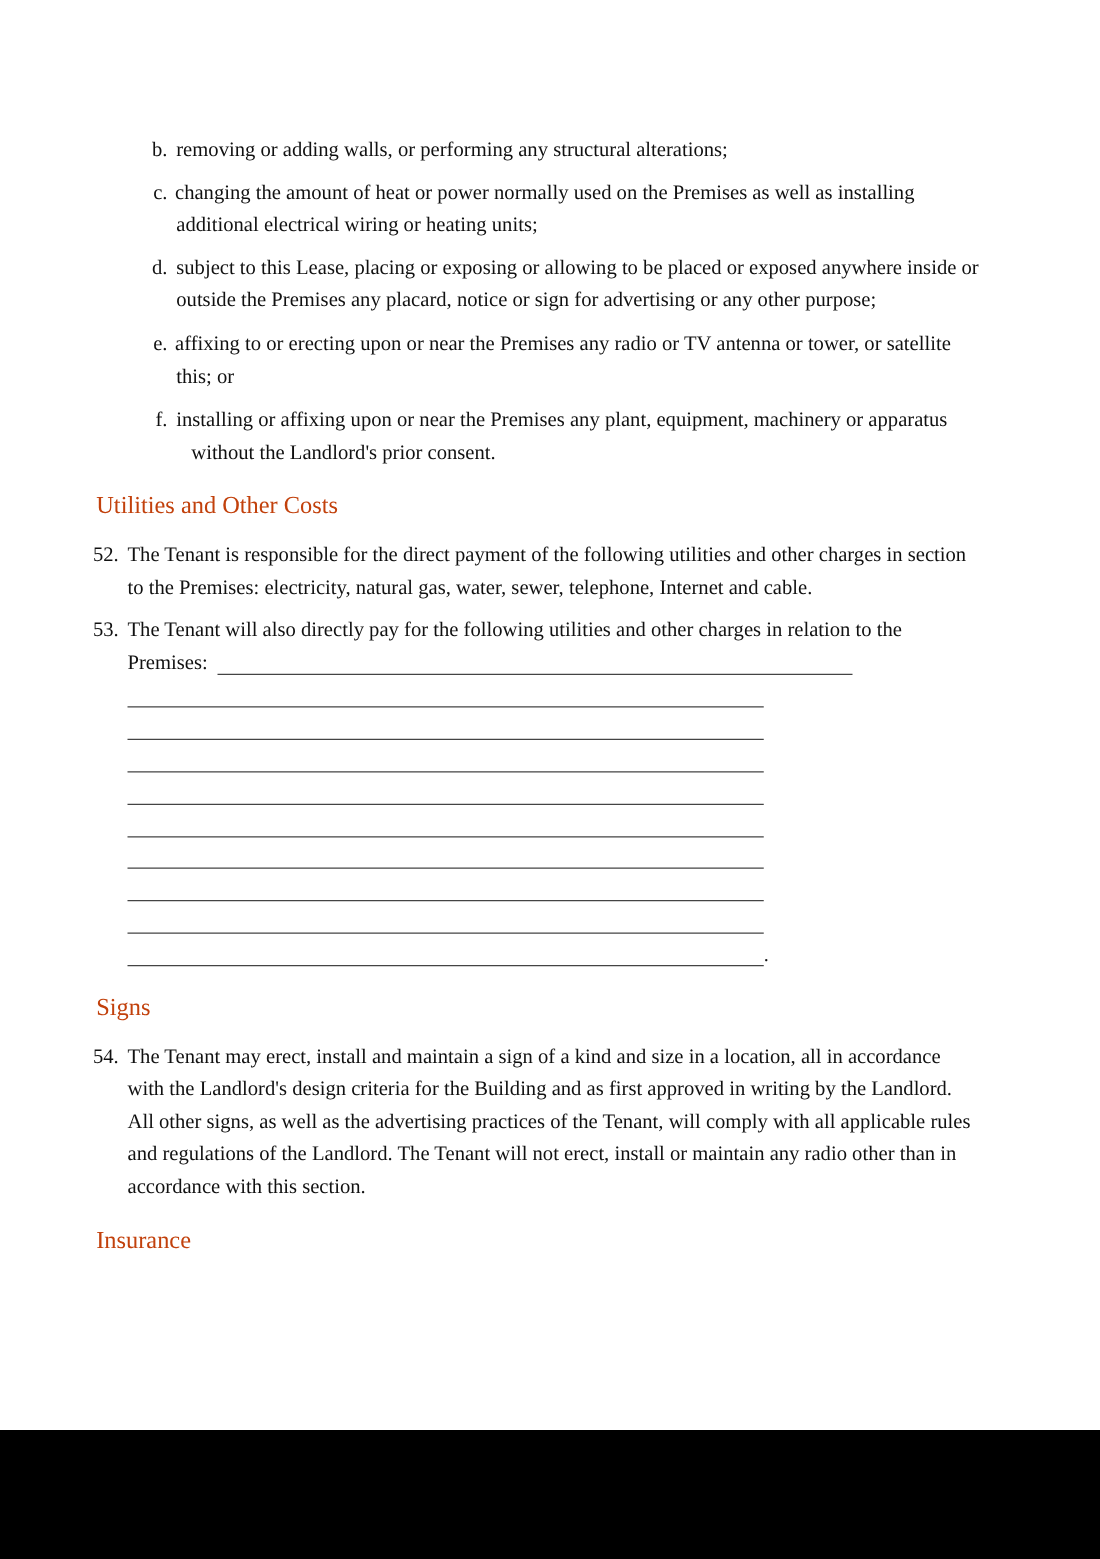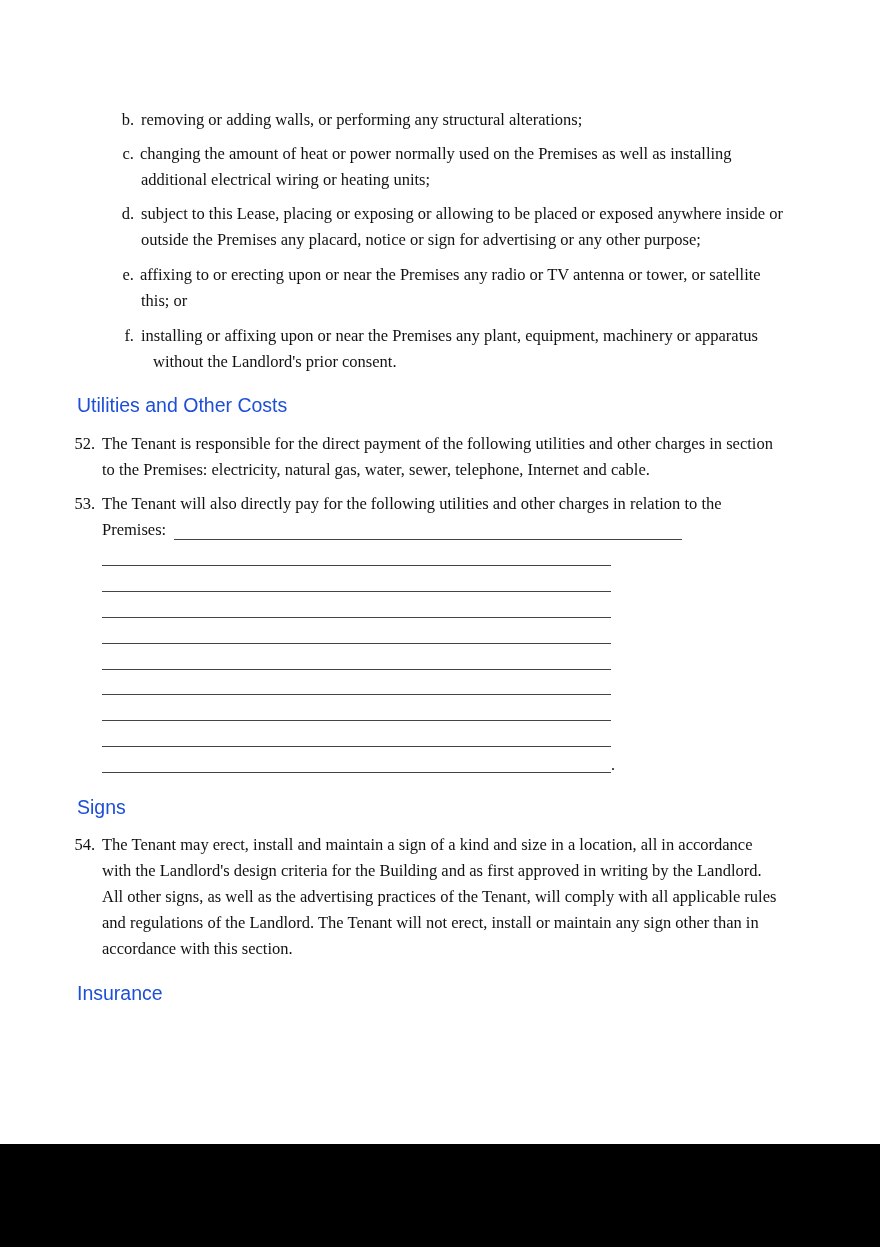--- a/index.html
+++ b/index.html
@@ -5,21 +5,21 @@
     html, body { margin: 0; padding: 0; }
     body {
       width: 880px; height: 1247px; position: relative; overflow: hidden;
       background: #ffffff; color: #111;
       font-family: "Liberation Serif", "DejaVu Serif", serif;
     }
     .page { position: absolute; left: 0; top: 0; width: 880px; height: 1144px; background: #fff; }
     .bottom-bar { position: absolute; left: 0; top: 1144px; width: 880px; height: 103px; background: #000; }
     .abs { position: absolute; white-space: nowrap; }
     .body-text { font-size: 16.5px; line-height: 26px; }
-    .heading { font-family: Liberation Sans, sans-serif; font-size: 19.5px; color: #1d4ed8; }
+    .heading { font-family: Liberation Serif, serif; font-size: 19.5px; color: #c2410c; }
     .marker { position: absolute; text-align: right; }
     .rule { position: absolute; height: 1px; background: #444; }
     .dot { position: absolute; font-size: 16px; }
   </style>
 </head>
 <body>
 
 <div class="page">
 
   <div>
@@ -77,21 +77,21 @@
     <span class="dot" style="left:611px;top:756px;">.</span>
   </div>
 
   <div class="abs heading" style="left:77px;top:796px;">Signs</div>
 
   <div>
     <span class="abs body-text marker" style="left:64px;top:832px;width:31px;">54.</span>
     <span class="abs body-text" style="left:102px;top:832px;">The Tenant may erect, install and maintain a sign of a kind and size in a location, all in accordance</span>
     <span class="abs body-text" style="left:102px;top:858px;">with the Landlord's design criteria for the Building and as first approved in writing by the Landlord.</span>
     <span class="abs body-text" style="left:102px;top:884px;">All other signs, as well as the advertising practices of the Tenant, will comply with all applicable rules</span>
-    <span class="abs body-text" style="left:102px;top:910px;">and regulations of the Landlord. The Tenant will not erect, install or maintain any sign other than in</span>
+    <span class="abs body-text" style="left:102px;top:910px;">and regulations of the Landlord. The Tenant will not erect, install or maintain any radio other than in</span>
     <span class="abs body-text" style="left:102px;top:936px;">accordance with this section.</span>
   </div>
 
   <div class="abs heading" style="left:77px;top:982px;">Insurance</div>
 
 </div>
 
 <div class="bottom-bar"></div>
 
 </body></html>

